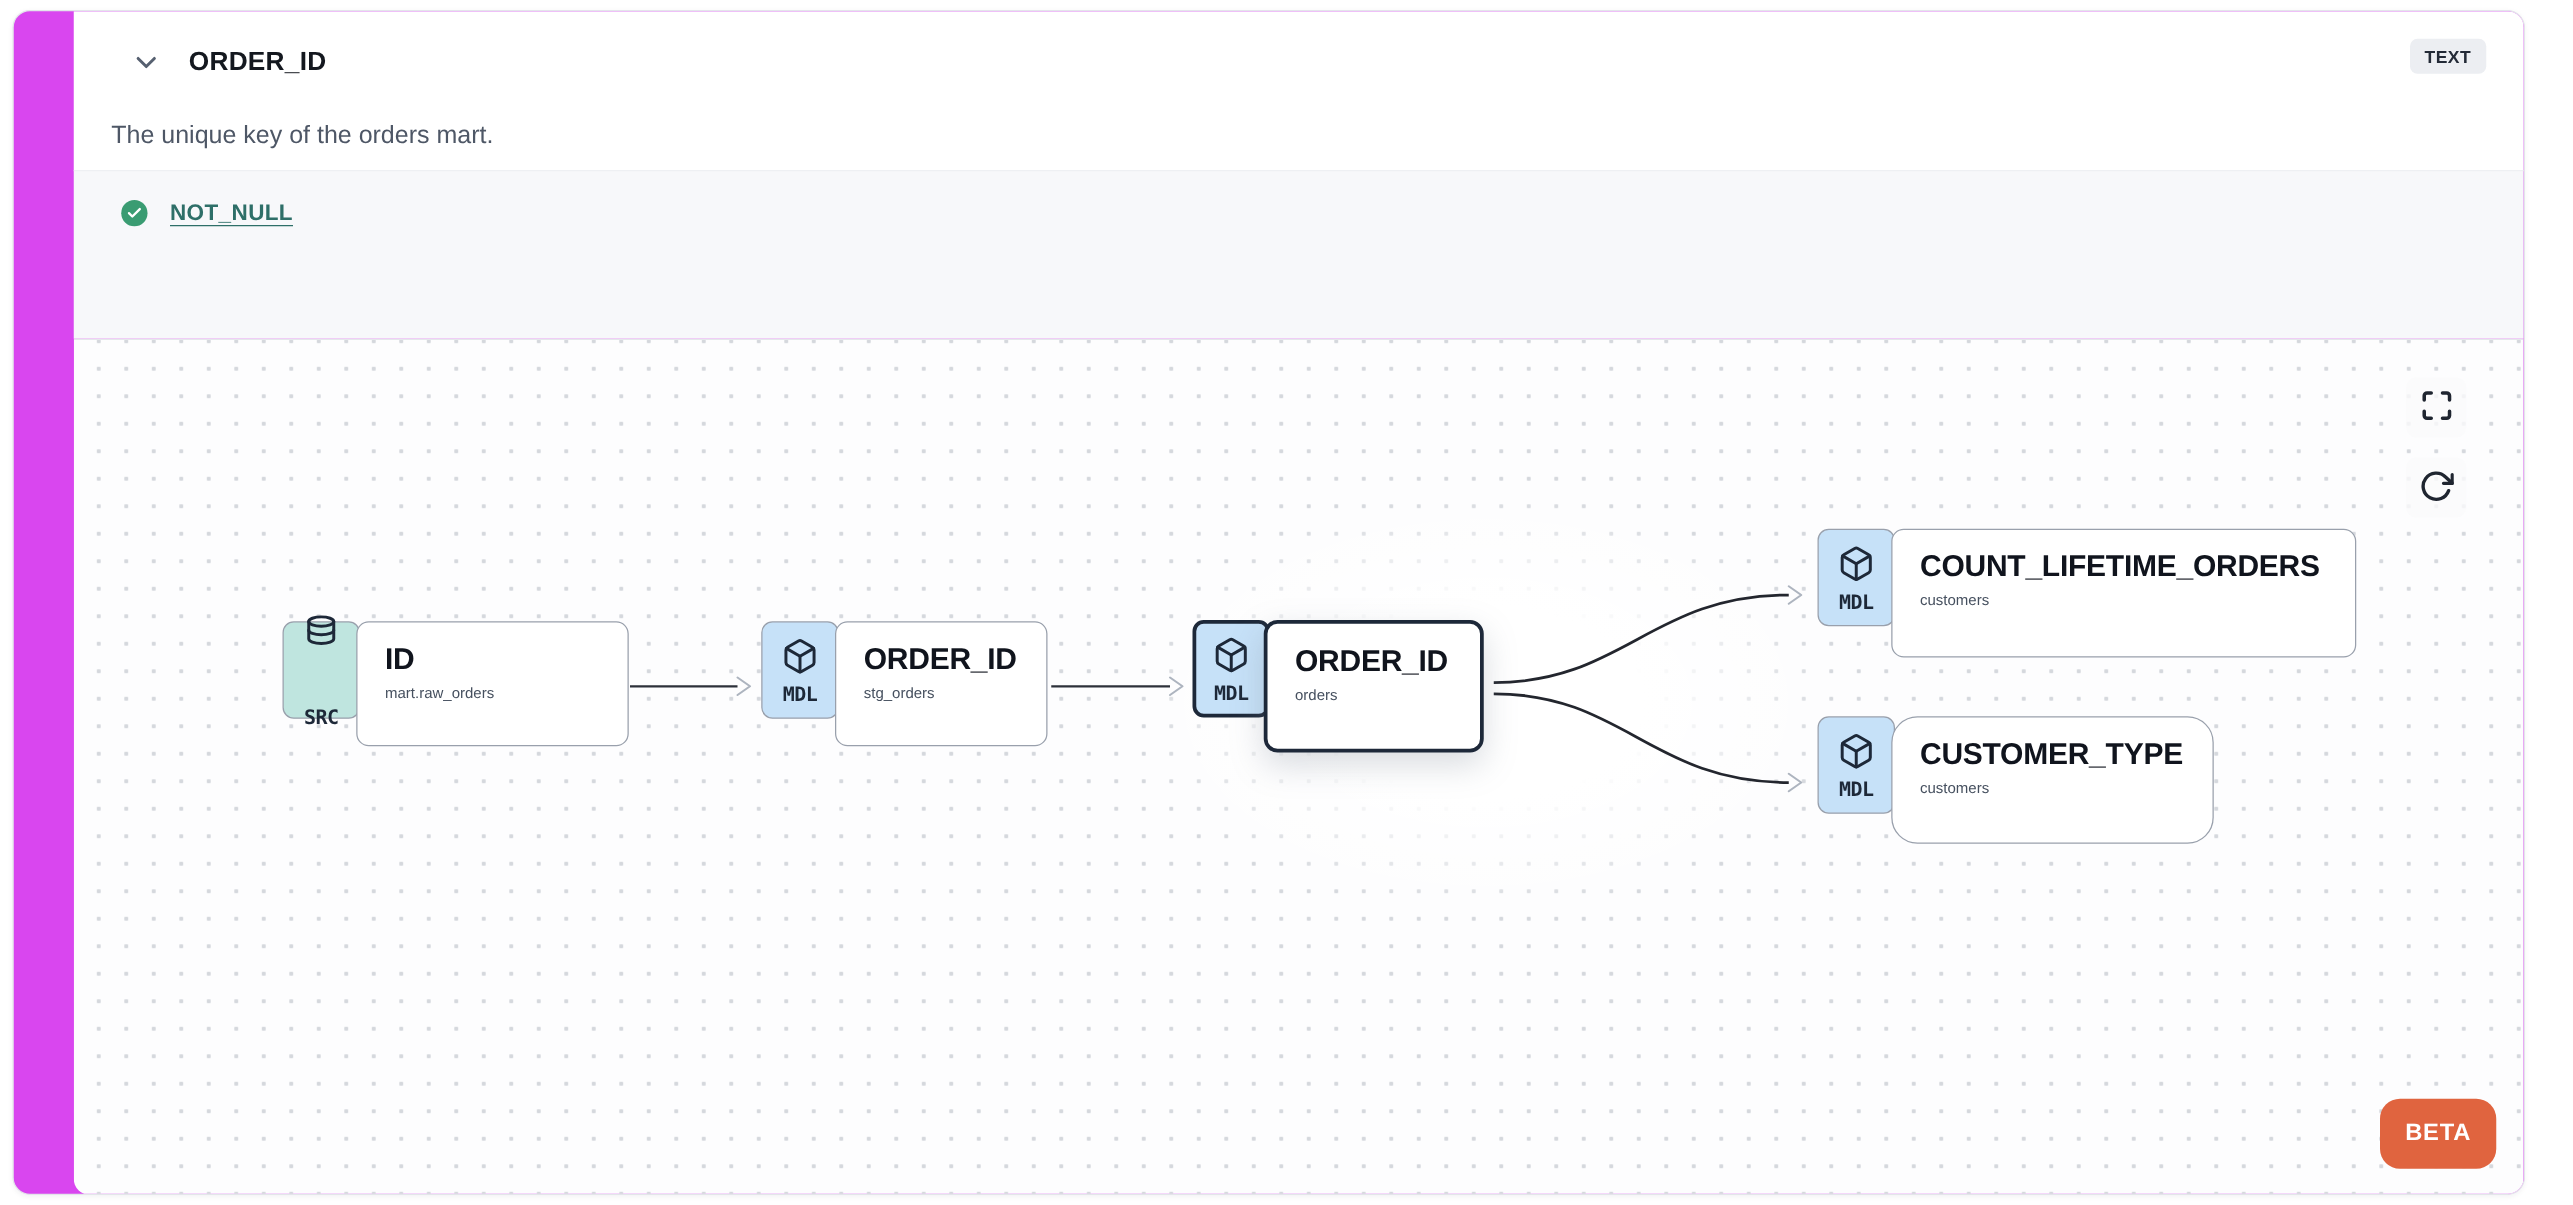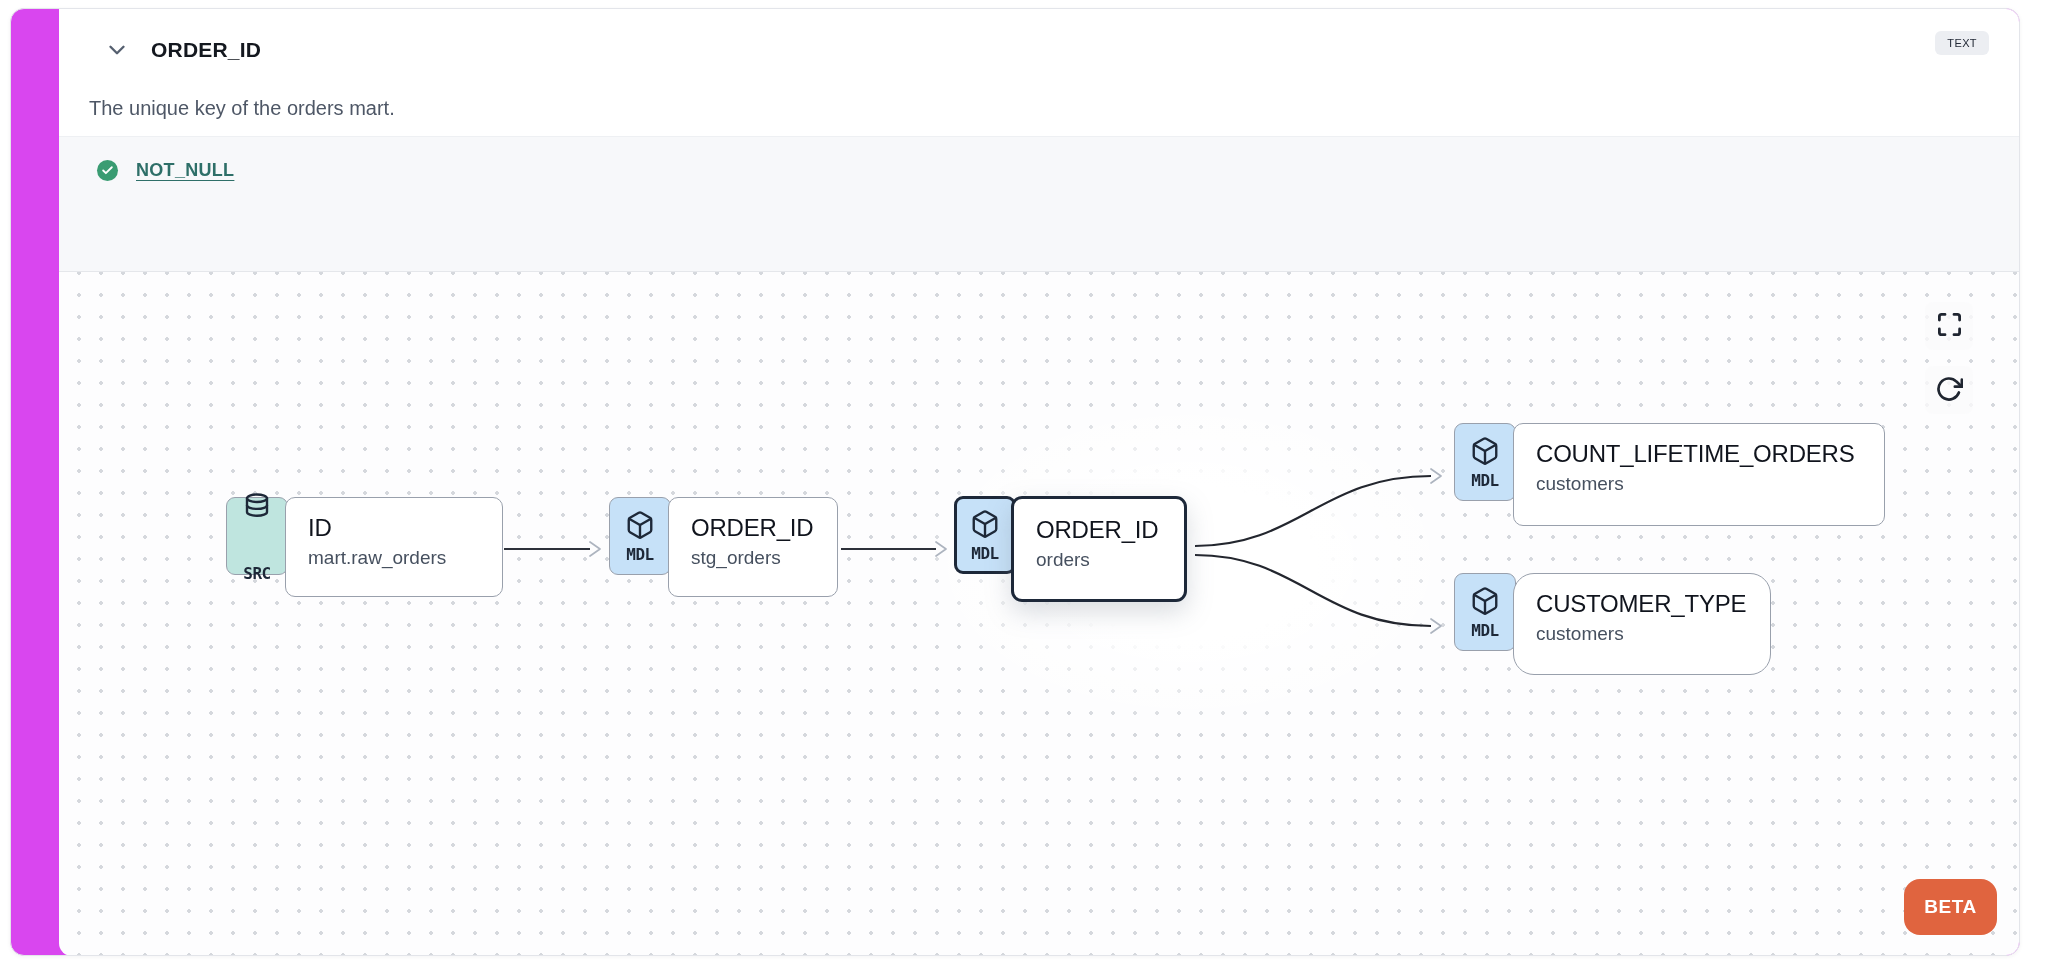--- a/index.html
+++ b/index.html
@@ -11,22 +11,22 @@
     box-shadow: 0 1px 4px rgba(20,25,35,.05); overflow: hidden; padding-left: 48px; }
 
   
   .hdr { position: relative; height: 127px; background: #ffffff; }
   .collapse-btn { position: absolute; left: 42px; top: 26px; width: 32px; height: 32px;
     border: none; background: transparent; cursor: pointer; display: flex;
     align-items: center; justify-content: center; }
   .hdr-title { position: absolute; left: 92px; top: 29px; font-size: 21px;
     font-weight: 700; color: #14181f; letter-spacing: .2px; }
   .type-badge { position: absolute; right: 30px; top: 22px; background: #eceef2;
-    color: #232a37; border-radius: 6px; padding: 6px 12px; font-size: 11px;
-    font-weight: 400; letter-spacing: .4px; }
+    color: #232a37; border-radius: 6px; padding: 6px 12px; font-size: 14px;
+    font-weight: 700; letter-spacing: .4px; }
   .hdr-desc { position: absolute; left: 30px; top: 88px; font-size: 20px;
     color: #4e5766; }
 
   
   .tests { height: 135px; background: #f7f8fa; border-top: 1px solid #eef0f3;
     padding: 23px 0 0 38px; }
   .test-row { display: flex; align-items: flex-start; gap: 18px; margin-bottom: 23px; }
   .check { width: 21px; height: 21px; border-radius: 50%; background: #3a9c72;
     display: flex; align-items: center; justify-content: center; flex: 0 0 auto; }
   .test-link { font-size: 18px; font-weight: 700; color: #2e6f68;
@@ -47,23 +47,23 @@
   .badge { position: absolute; left: 0; top: 0; width: 62px; height: 78px;
     border: 1px solid #99a0ac; border-radius: 9px; display: flex;
     flex-direction: column; align-items: center; justify-content: center;
     gap: 1px; padding-top: 2px; }
   .badge-src { background: #bfe5df; gap: 38px; }
   .badge-mdl { background: #c6e1f8; }
   .badge-label { font-family: "DejaVu Sans Mono", monospace; font-size: 16px;
     font-weight: 600; color: #1d2838; letter-spacing: -0.5px; }
   .card { position: absolute; left: 59px; top: 0; background: #ffffff;
     border: 1px solid #99a0ac; border-radius: 10px; padding: 16px 22px 0 22px; }
-  .n-title { font-size: 24px; font-weight: 400; color: #10141d; white-space: nowrap;
+  .n-title { font-size: 24px; font-weight: 700; color: #10141d; white-space: nowrap;
     letter-spacing: -0.2px; margin-bottom: 5px; }
-  .n-sub { font-size: 19px; color: #46505f; white-space: nowrap; }
+  .n-sub { font-size: 12px; color: #46505f; white-space: nowrap; }
   .node.selected .badge, .node.selected .card { border: 3px solid #1d2839; }
   .node.selected .card { left: 57px; border-radius: 11px;
     box-shadow: 0 10px 26px rgba(120,130,145,.28); }
 
   
   .n1 { left: 167px; top: 225px; } .n1 .card { width: 218px; height: 100px; }
   .n2 { left: 550px; top: 225px; } .n2 .card { width: 170px; height: 100px; }
   .n3 { left: 895px; top: 224px; } .n3 .card { width: 176px; height: 106px; padding-top: 17px; }
   .n4 { left: 1395px; top: 151px; } .n4 .card { width: 372px; height: 103px; }
   .n5 { left: 1395px; top: 301px; } .n5 .card { width: 258px; height: 102px; border-radius: 21px; }

